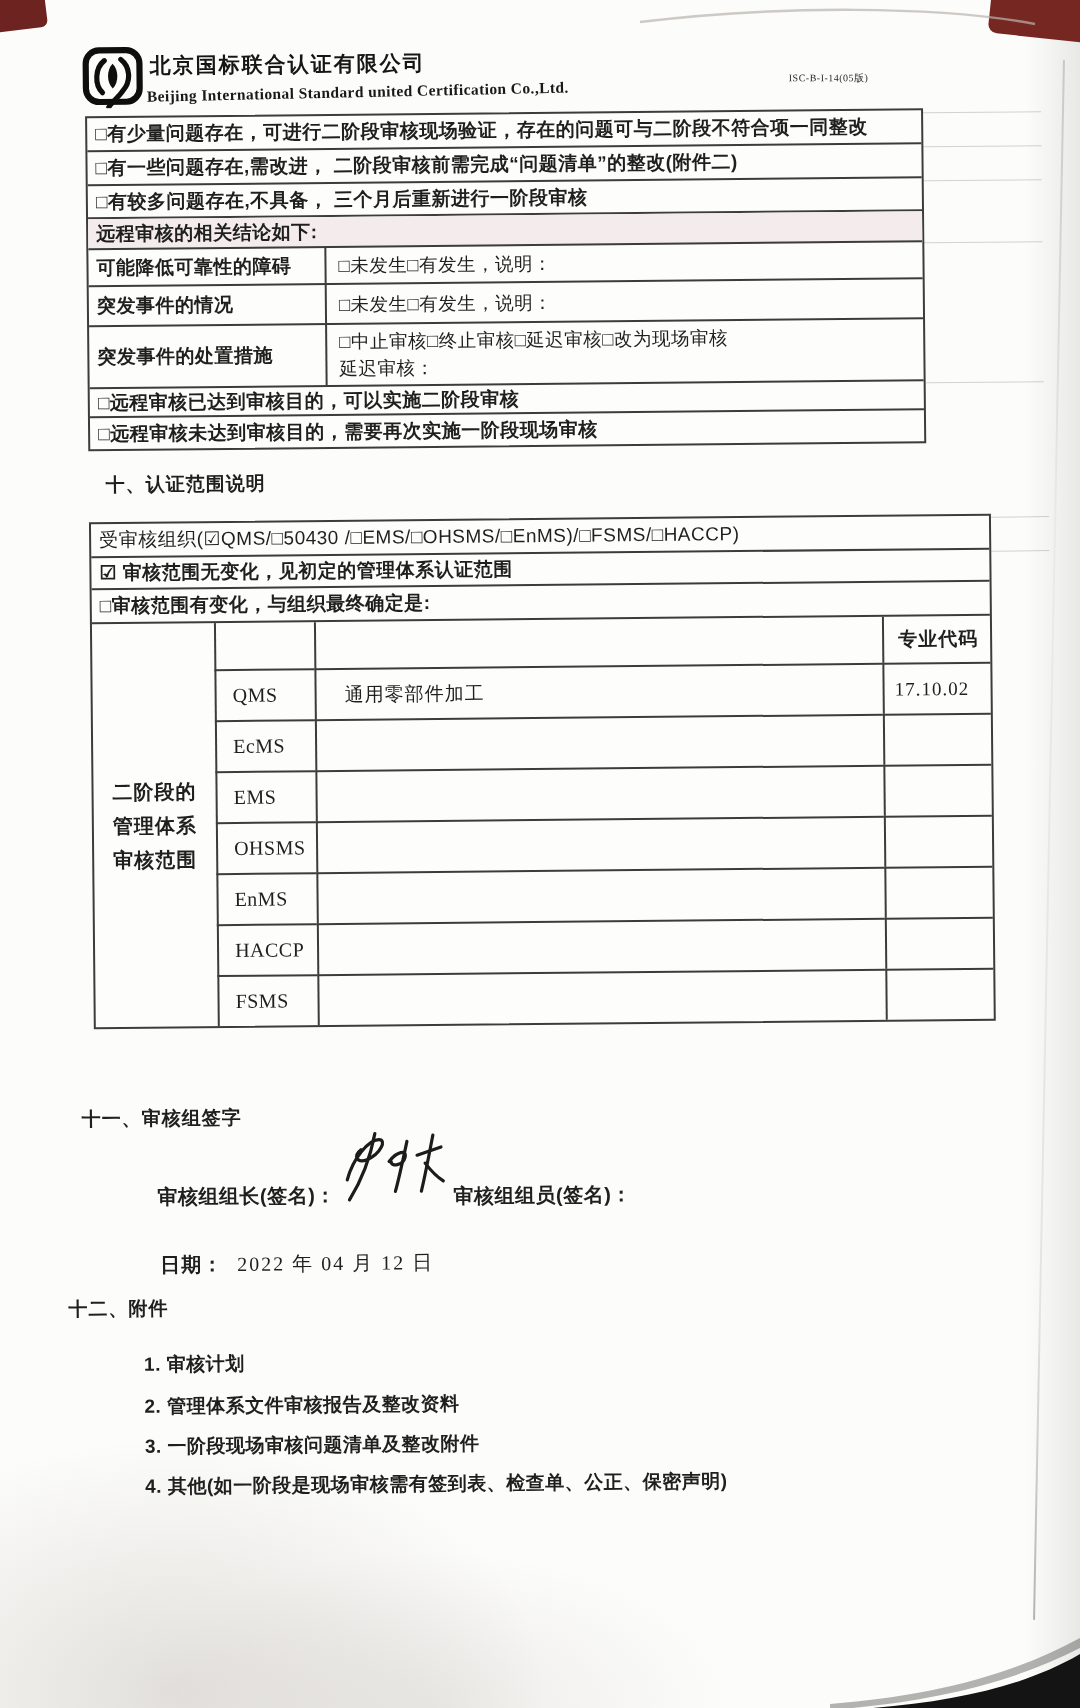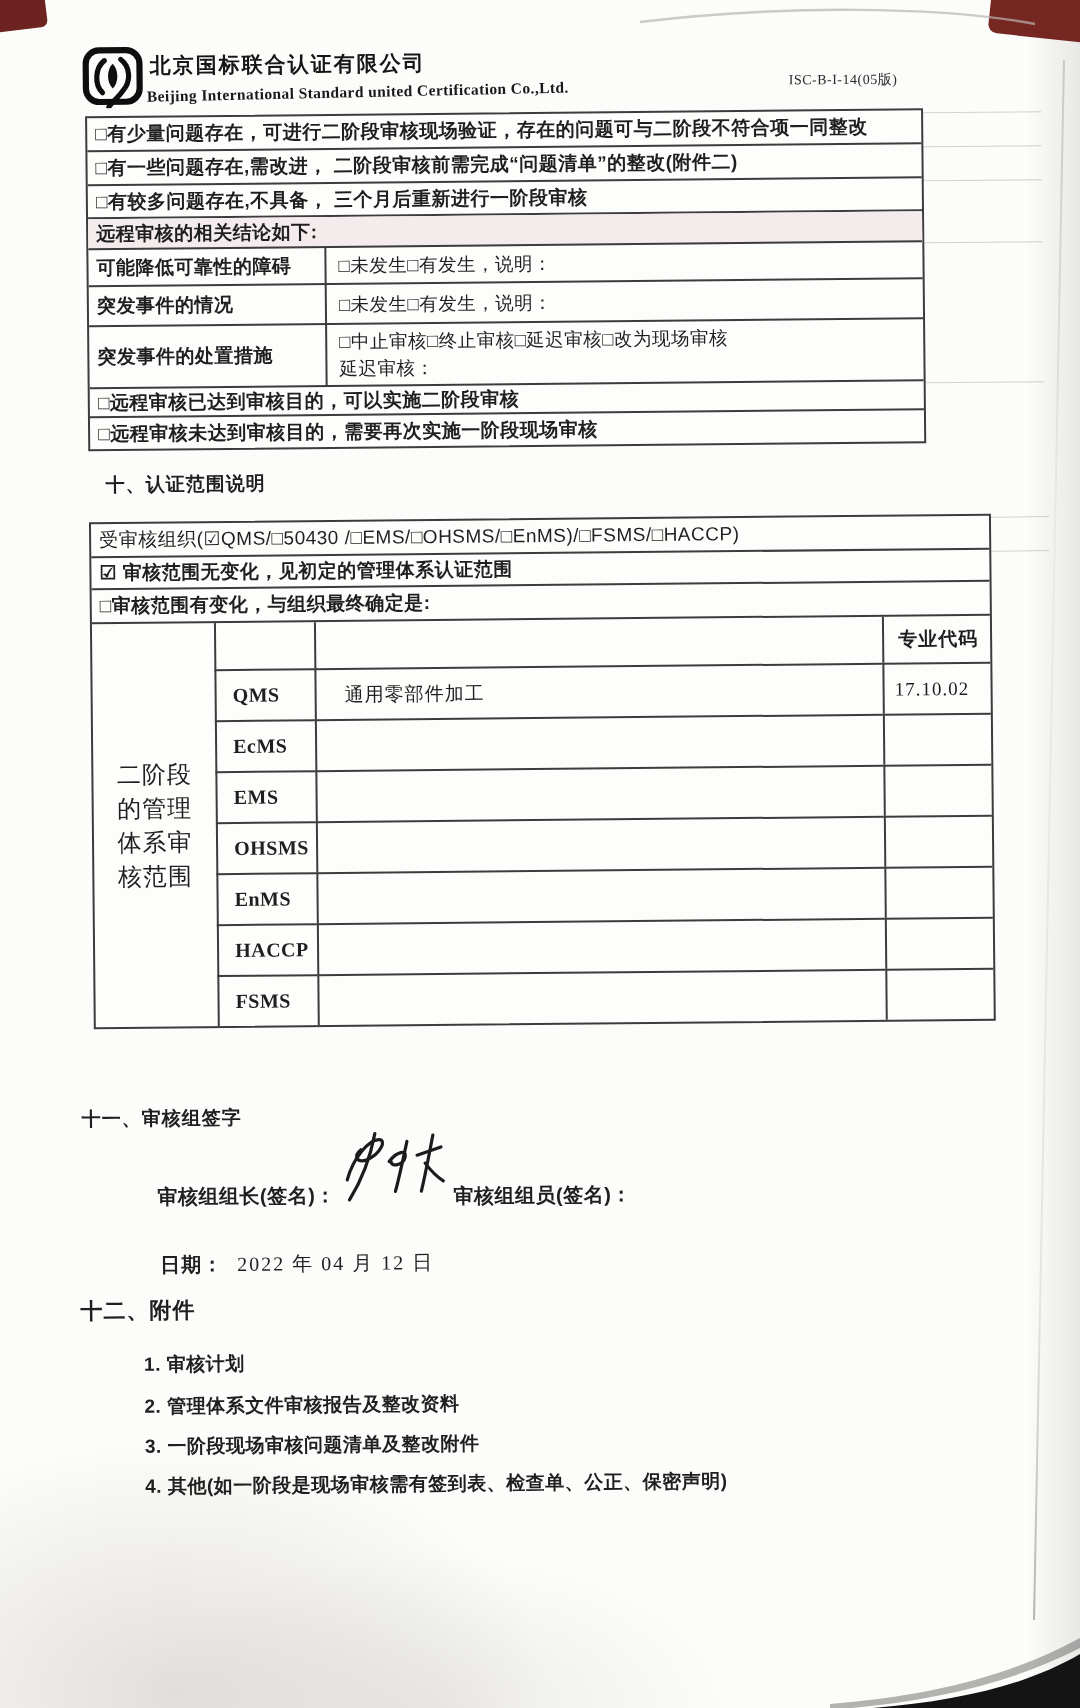--- a/index.html
+++ b/index.html
@@ -22,21 +22,21 @@
   .bottom-arc{position:absolute;left:0;bottom:0;}
   .ghost{position:absolute;height:1px;background:rgba(90,88,84,.25);}
 
   
   .doc{position:absolute;inset:0;transform:rotate(-0.55deg);transform-origin:540px 420px;}
 
   
   .logo{position:absolute;left:84px;top:42px;width:64px;height:62px;}
   .cn-name{position:absolute;left:153px;top:48px;font-family:"Liberation Serif",serif;font-size:21px;font-weight:600;letter-spacing:2px;color:#161616;}
   .en-name{position:absolute;left:150px;top:84px;font-family:"Liberation Serif",serif;font-size:15.5px;font-weight:600;letter-spacing:.4px;color:#191919;transform:rotate(-.7deg);transform-origin:left center;}
-  .form-code{position:absolute;left:792px;top:74px;font-family:"Liberation Serif",serif;font-size:14px;color:#2a2a2a;letter-spacing:.5px;transform:rotate(.4deg);}
+  .form-code{position:absolute;left:792px;top:74px;font-family:"Liberation Serif",serif;font-size:10px;color:#2a2a2a;letter-spacing:.5px;transform:rotate(.4deg);}
 
   
   :root{--bc:#3c3c3c;}
   .t1{position:absolute;left:88px;top:112px;width:834px;border:2px solid var(--bc);background:rgba(255,255,255,.35);}
   .t1 .row{border-bottom:2px solid var(--bc);display:flex;align-items:center;}
   .t1 .row:last-child{border-bottom:none;}
   .opt{font-size:19px;font-weight:600;padding-left:8px;letter-spacing:.5px;}
   .h32{height:32px}.h31{height:31px}.h29{height:29px}.h35{height:35px}.h38{height:38px}.h60{height:60px}.h27{height:27px}
   .pink{background:#f4ecec;font-size:19px;font-weight:700;padding-left:8px;letter-spacing:.5px;}
   .two{padding:0!important;align-items:stretch!important;}
@@ -50,34 +50,34 @@
   .t3{position:absolute;left:88px;top:518px;width:898px;border:2px solid var(--bc);background:rgba(255,255,255,.3);}
   .t3 .row{border-bottom:2px solid var(--bc);display:flex;align-items:center;padding-left:8px;font-size:19px;letter-spacing:.5px;}
   .r-org{height:32px;font-weight:500;}
   .r-unch{height:30px;font-weight:600;}
   .r-chg{height:32px;font-weight:600;}
   .grid{display:grid;grid-template-columns:122px 100px 568px 108px;grid-template-rows:46px repeat(7,51px);}
   .c{box-sizing:border-box;display:flex;align-items:center;font-size:19px;}
   .bl{border-left:2px solid var(--bc);}
   .bt{border-top:2px solid var(--bc);}
   .merged{grid-row:1/9;grid-column:1;justify-content:center;text-align:center;}
-  .merged span{display:block;width:86px;font-size:24px;font-weight:400;line-height:34px;letter-spacing:1px;}
+  .merged span{display:block;width:86px;font-size:20px;font-weight:700;line-height:34px;letter-spacing:1px;}
   .code-h{justify-content:flex-start;padding-left:14px;font-weight:600;letter-spacing:1px;}
-  .sys{padding-left:16px;font-family:"Liberation Serif",serif;font-size:20px;font-weight:700;letter-spacing:.5px;}
+  .sys{padding-left:16px;font-family:"Liberation Serif",serif;font-size:20px;font-weight:400;letter-spacing:.5px;}
   .scope{padding-left:28px;letter-spacing:1px;}
   .code{padding-left:10px;font-family:"Liberation Serif",serif;font-size:19px;letter-spacing:1px;}
 
   .s11-title{position:absolute;left:75px;top:1102px;font-size:19px;font-weight:700;letter-spacing:1px;}
   .sig-row{position:absolute;left:150px;top:1180px;font-size:20px;font-weight:600;letter-spacing:.5px;}
   .member-lbl{position:absolute;left:446px;top:1182px;font-size:20px;font-weight:600;letter-spacing:.5px;}
   .signature{position:absolute;left:316px;top:1124px;}
   .date-row{position:absolute;left:152px;top:1248px;font-size:20px;font-weight:600;letter-spacing:1px;}
   .date-row .dv{font-family:"Liberation Serif",serif;font-weight:500;margin-left:14px;letter-spacing:2px;}
 
-  .s12-title{position:absolute;left:72px;top:1292px;font-size:22px;font-weight:700;letter-spacing:1px;}
+  .s12-title{position:absolute;left:60px;top:1292px;font-size:19px;font-weight:700;letter-spacing:1px;}
   .att{position:absolute;left:135px;font-size:19px;font-weight:600;letter-spacing:.5px;}
   .att1{top:1348px}.att2{top:1390px}.att3{top:1430px}.att4{top:1470px}
 </style>
 </head>
 <body>
 
 <div class="page">
 
   <div class="corner-tl"></div>
   <div class="corner-tr"></div>

